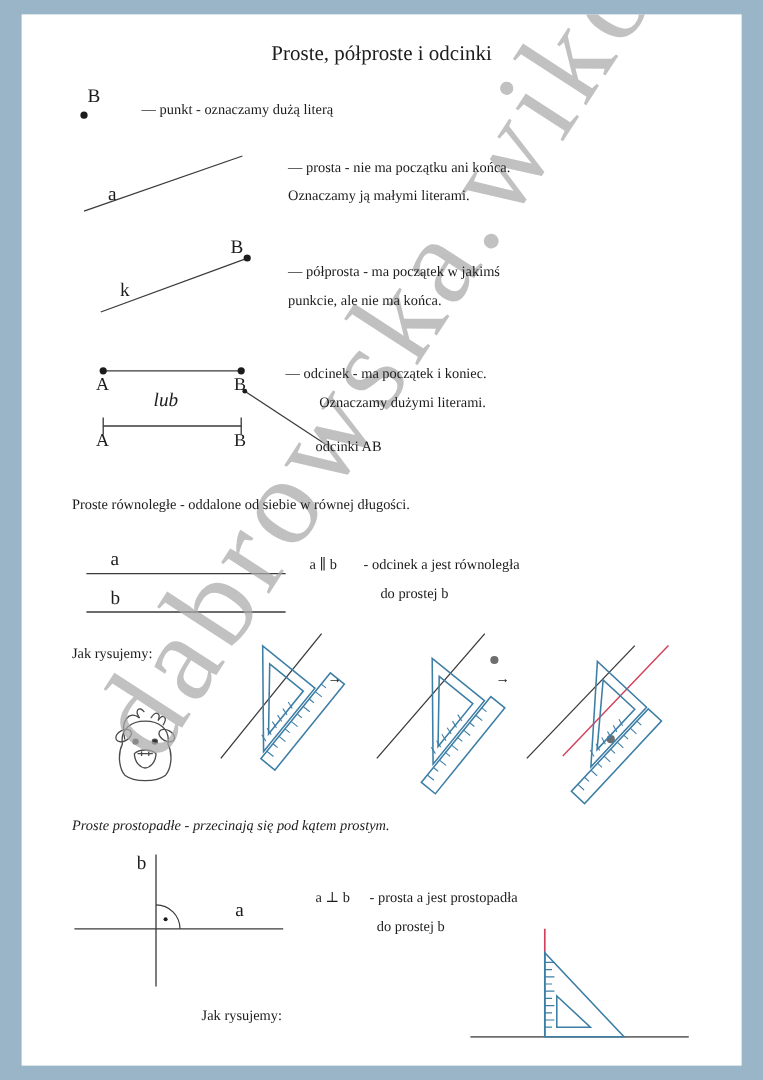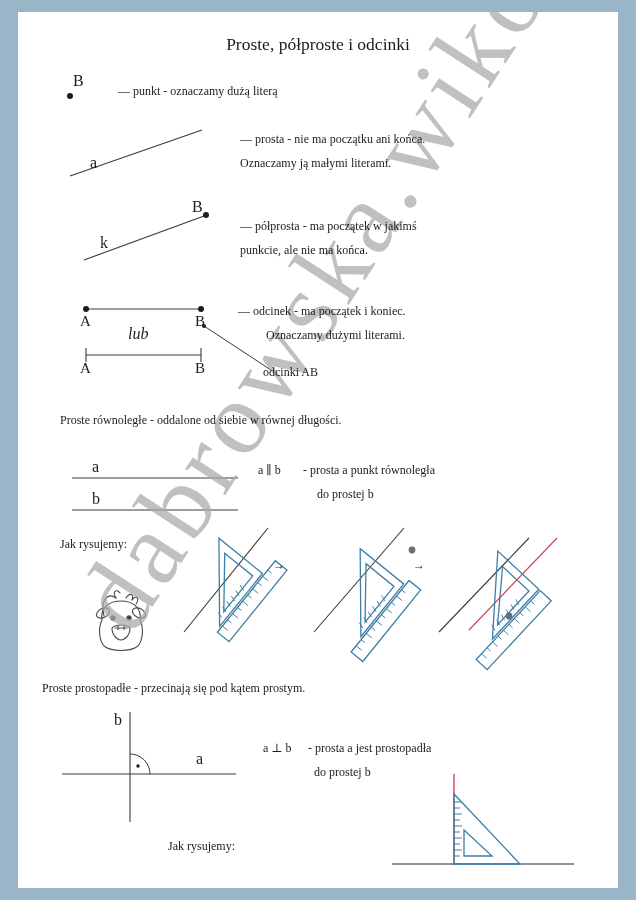--- a/index.html
+++ b/index.html
@@ -111,21 +111,21 @@
 
     <div class="txt body-text" style="left:42px; top:400px;">Proste równoległe - oddalone od siebie w równej długości.</div>
 
     <svg class="fig" style="left:50px; top:440px;" width="190" height="70">
       <line x1="4" y1="26" x2="170" y2="26" stroke="#3a3a3a" stroke-width="1.2"></line>
       <line x1="4" y1="58" x2="170" y2="58" stroke="#3a3a3a" stroke-width="1.2"></line>
     </svg>
     <div class="txt label-it" style="left:74px; top:446px;">a</div>
     <div class="txt label-it" style="left:74px; top:478px;">b</div>
     <div class="txt body-text" style="left:240px; top:450px;">a ∥ b</div>
-    <div class="txt body-text" style="left:285px; top:450px;">- prosta a punkt równoległa</div>
+    <div class="txt body-text" style="left:285px; top:450px;">- odcinek a jest równoległa</div>
     <div class="txt body-text" style="left:299px; top:474px;">do prostej b</div>
 
     <div class="txt body-text" style="left:42px; top:524px;">Jak rysujemy:</div>
 
     <svg class="fig" style="left:64px; top:568px;" width="80" height="80" viewBox="0 0 80 80">
       <g fill="none" stroke="#4a4a4a" stroke-width="1.1" stroke-linecap="round" stroke-linejoin="round">
         <path d="M22 36 C18 20 26 12 34 18"></path>
         <path d="M34 18 C30 12 34 8 38 13"></path>
         <path d="M44 18 C48 12 52 14 50 20"></path>
         <path d="M50 20 C54 14 58 18 54 24"></path>
@@ -243,21 +243,21 @@
             <line x1="54" y1="0" x2="54" y2="5"></line>
             <line x1="62" y1="0" x2="62" y2="7"></line>
             <line x1="70" y1="0" x2="70" y2="5"></line>
             <line x1="78" y1="0" x2="78" y2="7"></line>
             <line x1="86" y1="0" x2="86" y2="5"></line>
           </g>
         </g>
       </g>
     </svg>
 
-    <div class="txt body-text" style="left:24px; top:668px;">Proste prostopadłe - przecinają się pod kątem prostym.</div>
+    <div class="txt body-text" style="left:42px; top:668px;font-style:italic;">Proste prostopadłe - przecinają się pod kątem prostym.</div>
 
     <svg class="fig" style="left:40px; top:694px;" width="200" height="120" viewBox="0 0 200 120">
       <line x1="4" y1="68" x2="178" y2="68" stroke="#3a3a3a" stroke-width="1.1"></line>
       <line x1="72" y1="6" x2="72" y2="116" stroke="#3a3a3a" stroke-width="1.1"></line>
 
       <path d="M72 48 A20 20 0 0 1 92 68" fill="none" stroke="#3a3a3a" stroke-width="1"></path>
       <circle cx="80" cy="60" r="1.7" fill="#1c1c1c"></circle>
     </svg>
     <div class="txt label-it" style="left:96px; top:699px;">b</div>
     <div class="txt label-it" style="left:178px; top:738px;">a</div>

